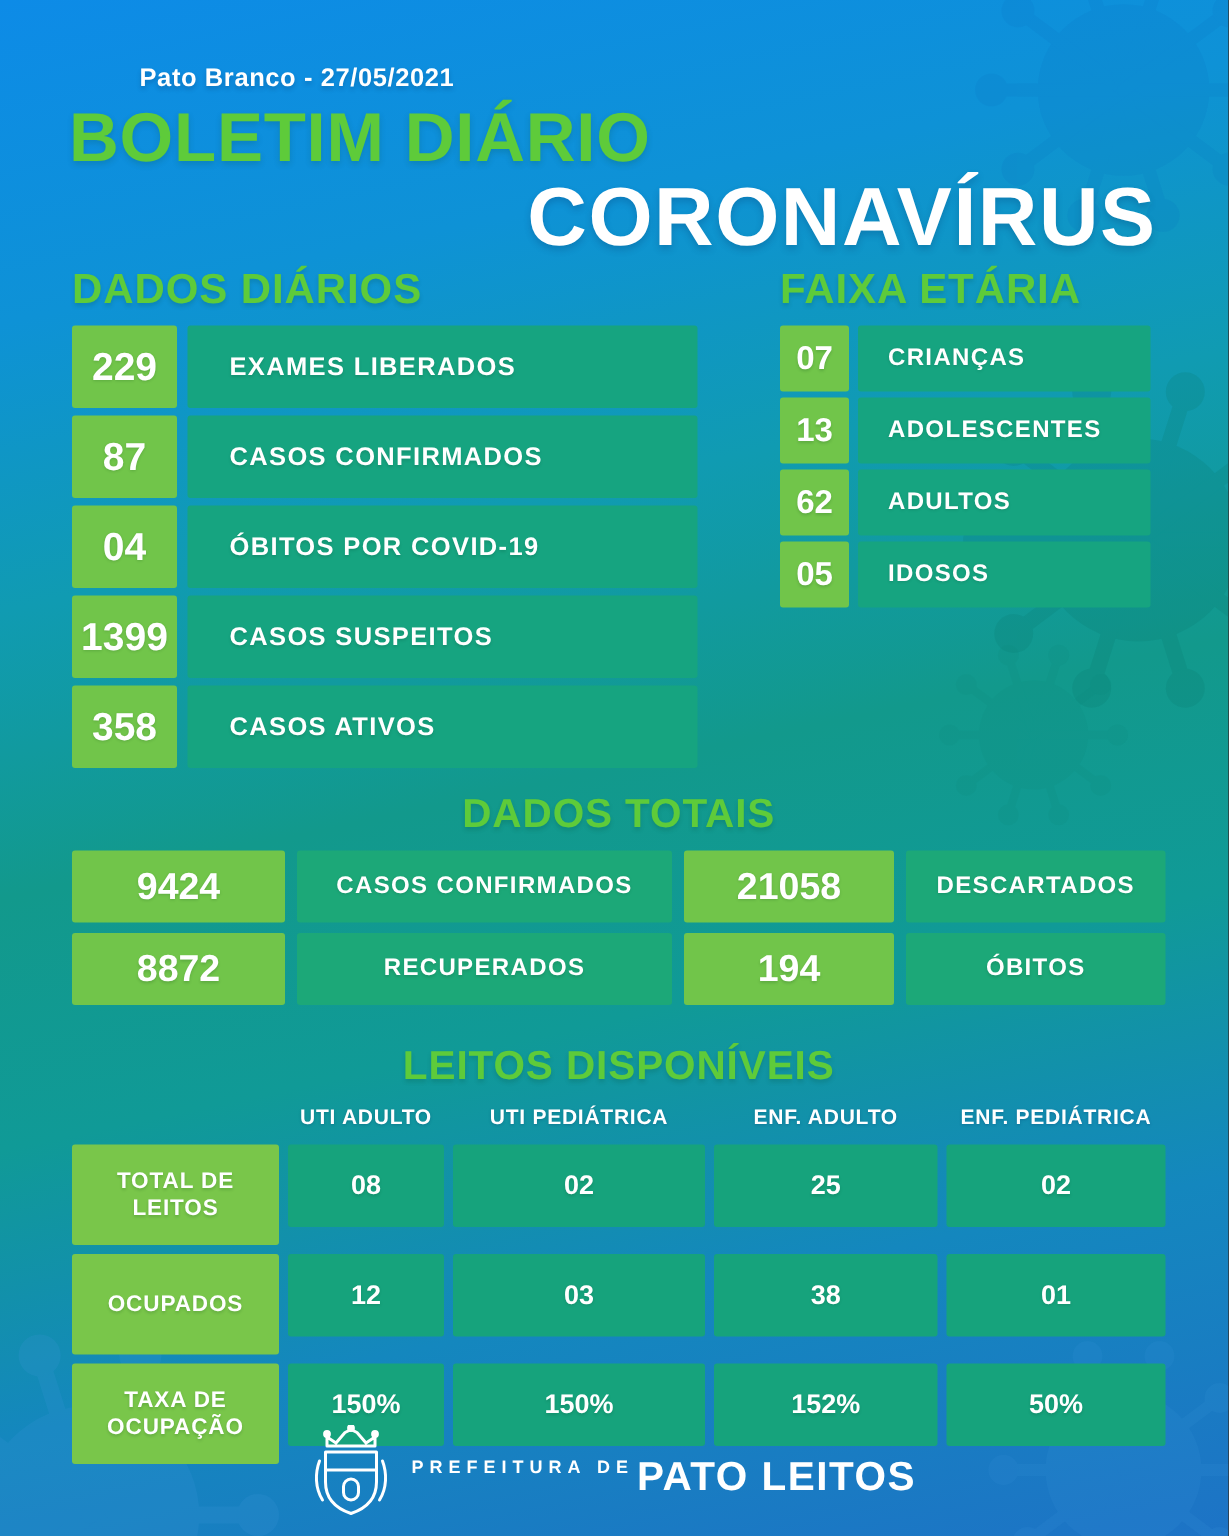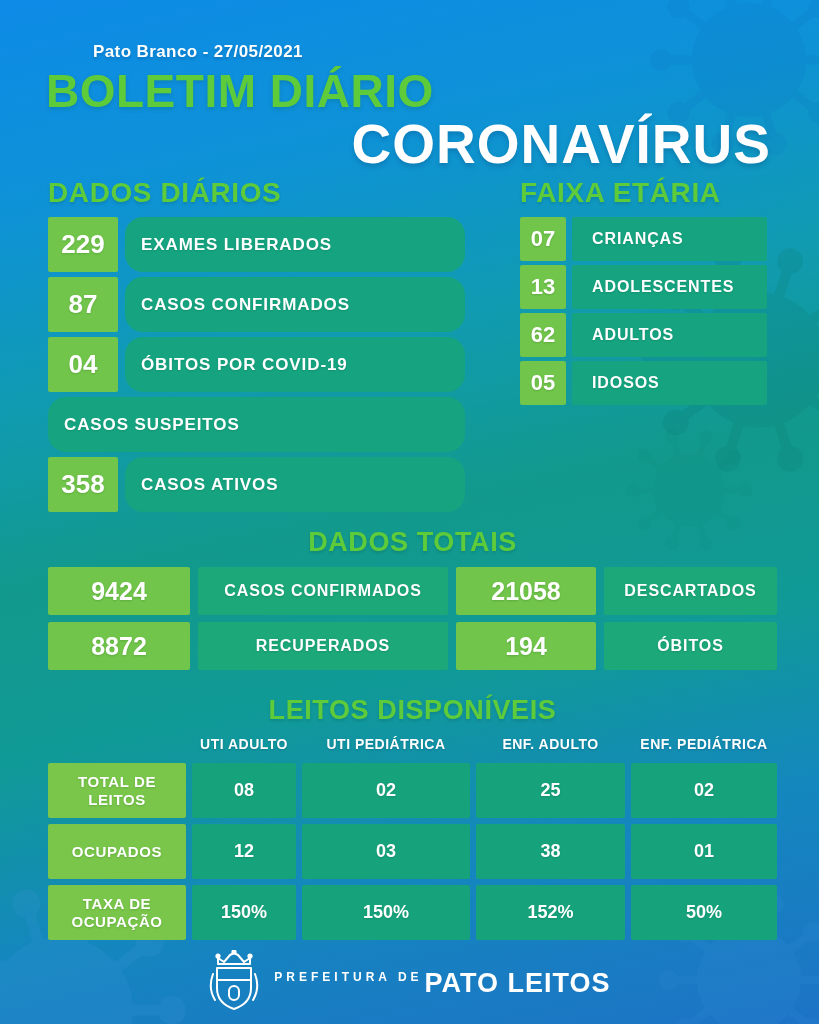--- a/index.html
+++ b/index.html
@@ -48,21 +48,21 @@
     display:flex;align-items:center;border-radius:2px;
     text-shadow:0 1px 2px rgba(0,60,40,.18);
   }
 
   
   .section-daily{position:absolute;left:48px;top:178px;width:417px;}
   .section-daily .section-title{margin-bottom:9px;line-height:30px;}
   .rows-v{display:flex;flex-direction:column;gap:5px;}
   .stat-row{display:flex;gap:7px;}
   .section-daily .num-box{width:70px;height:55px;font-size:26px;}
-  .section-daily .label-box{flex:1;height:55px;padding-left:16px;font-size:17px;border-radius:18px;}
+  .section-daily .label-box{flex:1;height:55px;padding-left:28px;font-size:17px;}
 
   
   .section-age{position:absolute;left:520px;top:178px;width:247px;}
   .section-age .section-title{margin-bottom:9px;line-height:30px;}
   .section-age .rows-v{gap:4px;}
   .section-age .stat-row{gap:6px;}
   .section-age .num-box{width:46px;height:44px;font-size:22px;}
   .section-age .label-box{flex:1;height:44px;padding-left:20px;font-size:16px;}
 
   
@@ -84,21 +84,21 @@
   }
   .beds-colhead{
     height:26px;display:flex;align-items:center;justify-content:center;
     color:#fff;font-size:14px;font-weight:bold;letter-spacing:.5px;
     text-shadow:0 1px 2px rgba(0,40,90,.25);
   }
   .beds-rowhead{
     background:#79c64a;color:#fff;font-weight:bold;font-size:15px;
     letter-spacing:.6px;text-align:center;border-radius:2px;
     display:flex;align-items:center;justify-content:center;
-    height:55px;line-height:18px;padding:0 10px;box-sizing:border-box;
+    height:67px;line-height:18px;padding:0 10px;box-sizing:border-box;
     text-shadow:0 1px 2px rgba(0,60,20,.18);
   }
   .beds-val{
     background:#16a37c;color:#fff;font-weight:bold;font-size:18px;
     display:flex;align-items:center;justify-content:center;height:55px;border-radius:2px;
     text-shadow:0 1px 2px rgba(0,60,40,.18);
   }
 
   
   .footer{
@@ -175,20 +175,21 @@
       </div>
       <div class="stat-row">
         <div class="num-box">87</div>
         <div class="label-box">CASOS CONFIRMADOS</div>
       </div>
       <div class="stat-row">
         <div class="num-box">04</div>
         <div class="label-box">ÓBITOS POR COVID-19</div>
       </div>
       <div class="stat-row">
+        <div class="num-box">1399</div>
         <div class="label-box">CASOS SUSPEITOS</div>
       </div>
       <div class="stat-row">
         <div class="num-box">358</div>
         <div class="label-box">CASOS ATIVOS</div>
       </div>
     </div>
   </div>
 
   <div class="section-age">

